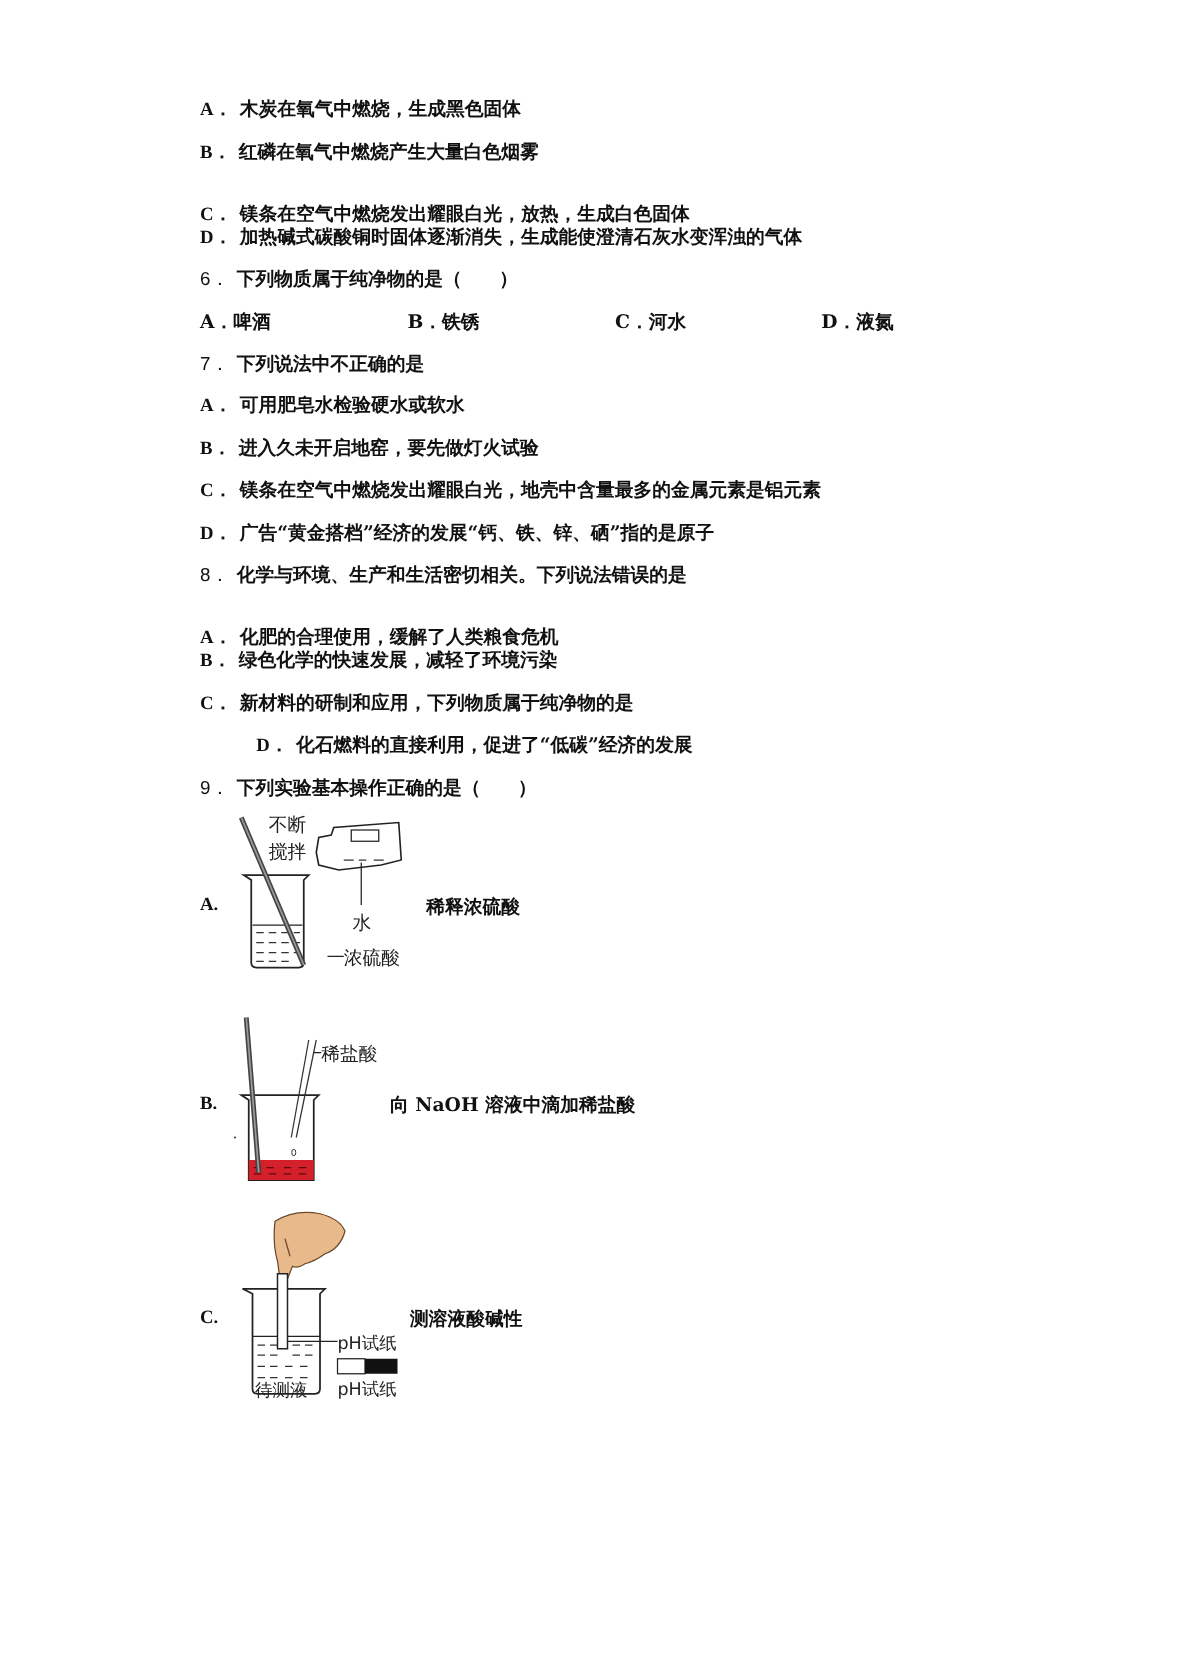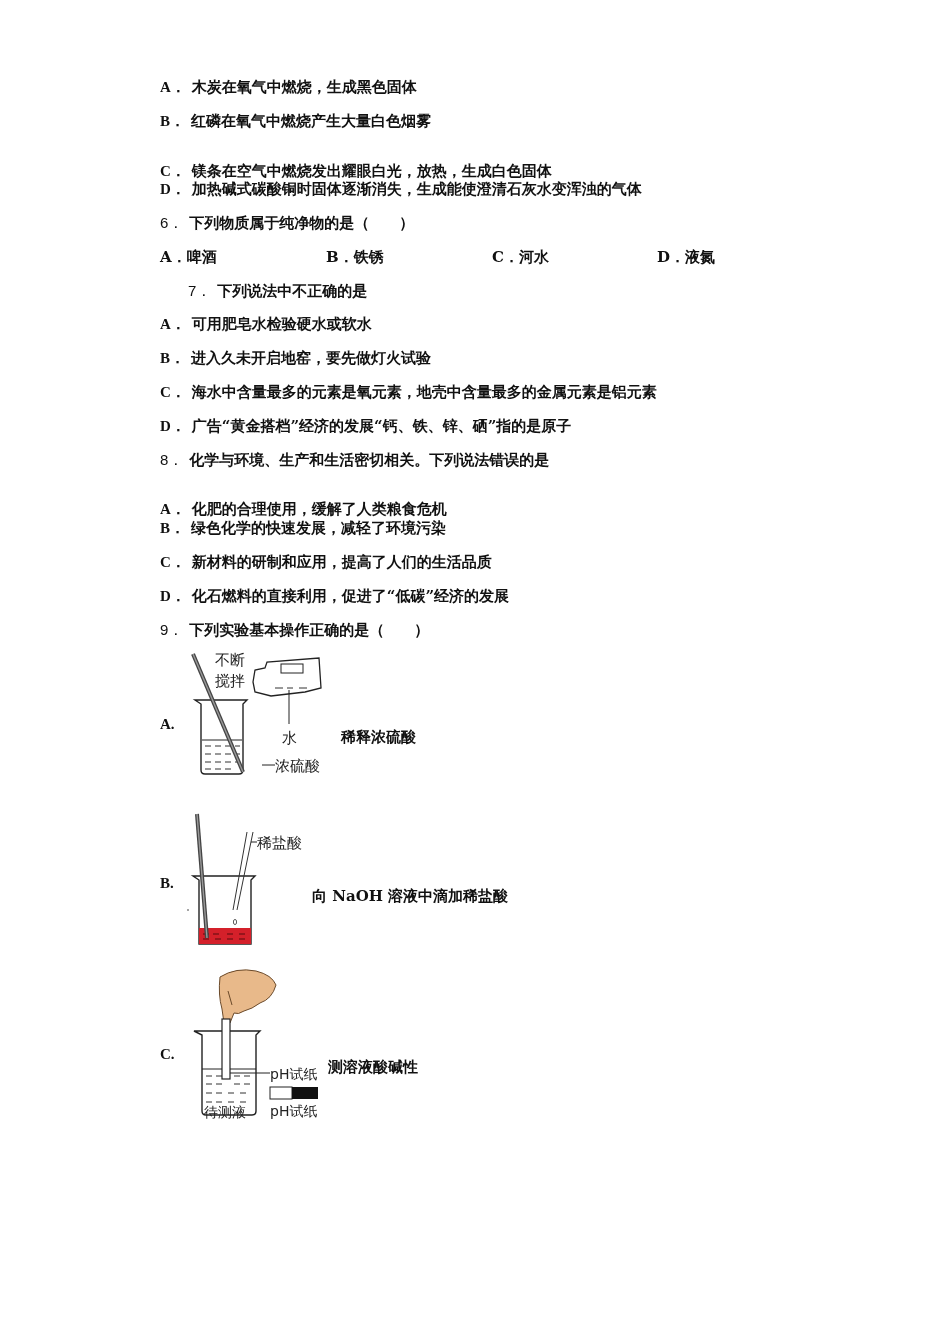--- a/index.html
+++ b/index.html
@@ -4,51 +4,51 @@
 <style>
   html, body { margin: 0; padding: 0; background: #ffffff; }
   body { width: 950px; height: 1344px; position: relative; overflow: hidden;
          font-family: "DejaVu Serif", "Liberation Serif", serif; color: #111; }
   .line { position: absolute; left: 160px; font-size: 15px; font-weight: bold; white-space: nowrap; line-height: 20px; }
   .line .lbl { font-family: "Liberation Serif", serif; font-weight: bold; margin-right: 6px; }
   .line .num { font-family: "Liberation Sans", sans-serif; font-weight: normal; margin-right: 6px; }
   .opt-row { position: absolute; left: 160px; font-size: 15px; font-weight: bold; line-height: 20px; }
   .opt-row span.col { position: absolute; white-space: nowrap; }
   .fig { position: absolute; }
-  .fig-label { position: absolute; font-size: 15px; font-weight: bold; white-space: nowrap; margin-top: 12px; }
+  .fig-label { position: absolute; font-size: 15px; font-weight: bold; white-space: nowrap; }
   .fig-letter { position: absolute; left: 160px; font-family: "Liberation Serif", serif; font-weight: bold; font-size: 15px; }
   svg text { font-family: "DejaVu Sans", sans-serif; }
 </style>
 </head>
 <body>
 
 <div class="line" style="top:77px;"><span class="lbl">A．</span><span>木炭在氧气中燃烧，生成黑色固体</span></div>
 <div class="line" style="top:111px;"><span class="lbl">B．</span><span>红磷在氧气中燃烧产生大量白色烟雾</span></div>
 <div class="line" style="top:161px;"><span class="lbl">C．</span><span>镁条在空气中燃烧发出耀眼白光，放热，生成白色固体</span></div>
 <div class="line" style="top:179px;"><span class="lbl">D．</span><span>加热碱式碳酸铜时固体逐渐消失，生成能使澄清石灰水变浑浊的气体</span></div>
 
 <div class="line" style="top:213px;"><span class="num">6．</span><span>下列物质属于纯净物的是（　　）</span></div>
 <div class="opt-row" style="top:247px; width:600px; height:20px;">
   <span class="col" style="left:0px;"><span class="lbl">A．</span><span>啤酒</span></span>
   <span class="col" style="left:166px;"><span class="lbl">B．</span><span>铁锈</span></span>
   <span class="col" style="left:332px;"><span class="lbl">C．</span><span>河水</span></span>
   <span class="col" style="left:497px;text-align:right;"><span class="lbl">D．</span><span>液氮</span></span>
 </div>
 
-<div class="line" style="top:281px;margin-left:28px;"><span class="num">7．</span><span>下列说法中不正确的是</span></div>
+<div class="line" style="top:281px;"><span class="num">7．</span><span>下列说法中不正确的是</span></div>
 <div class="line" style="top:314px;"><span class="lbl">A．</span><span>可用肥皂水检验硬水或软水</span></div>
 <div class="line" style="top:348px;"><span class="lbl">B．</span><span>进入久未开启地窑，要先做灯火试验</span></div>
-<div class="line" style="top:382px;"><span class="lbl">C．</span><span>海水中含量最多的元素是氧元素，地壳中含量最多的金属元素是铝元素</span></div>
+<div class="line" style="top:382px;"><span class="lbl">C．</span><span>镁条在空气中燃烧发出耀眼白光，地壳中含量最多的金属元素是铝元素</span></div>
 <div class="line" style="top:416px;"><span class="lbl">D．</span><span>广告“黄金搭档”经济的发展“钙、铁、锌、硒”指的是原子</span></div>
 
 <div class="line" style="top:450px;"><span class="num">8．</span><span>化学与环境、生产和生活密切相关。下列说法错误的是</span></div>
 <div class="line" style="top:499px;"><span class="lbl">A．</span><span>化肥的合理使用，缓解了人类粮食危机</span></div>
 <div class="line" style="top:518px;"><span class="lbl">B．</span><span>绿色化学的快速发展，减轻了环境污染</span></div>
-<div class="line" style="top:552px;"><span class="lbl">C．</span><span>新材料的研制和应用，提高了人们的生活品质</span></div>
-<div class="line" style="top:586px;"><span class="lbl">D．</span><span>化石燃料的直接利用，促进了“低碳”经济的发展</span></div>
+<div class="line" style="top:552px;"><span class="lbl">C．</span><span>新材料的研制和应用，下列物质属于纯净物的是</span></div>
+<div class="line" style="top:586px;margin-left:45px;"><span class="lbl">D．</span><span>化石燃料的直接利用，促进了“低碳”经济的发展</span></div>
 
 <div class="line" style="top:620px;"><span class="num">9．</span><span>下列实验基本操作正确的是（　　）</span></div>
 
 <div class="fig-letter" style="top:716px;">A.</div>
 <svg class="fig" style="left:185px; top:648px;" width="155" height="132" viewBox="0 0 155 132">
 
   <path d="M10 52 L62 52 L58 56 L58 122 Q58 126 54 126 L20 126 Q16 126 16 122 L16 56 Z" fill="none" stroke="#222" stroke-width="1.4"></path>
   <line x1="17" y1="92" x2="57" y2="92" stroke="#222" stroke-width="1"></line>
   <g stroke="#333" stroke-width="1">
     <line x1="20" y1="98" x2="26" y2="98"></line>

